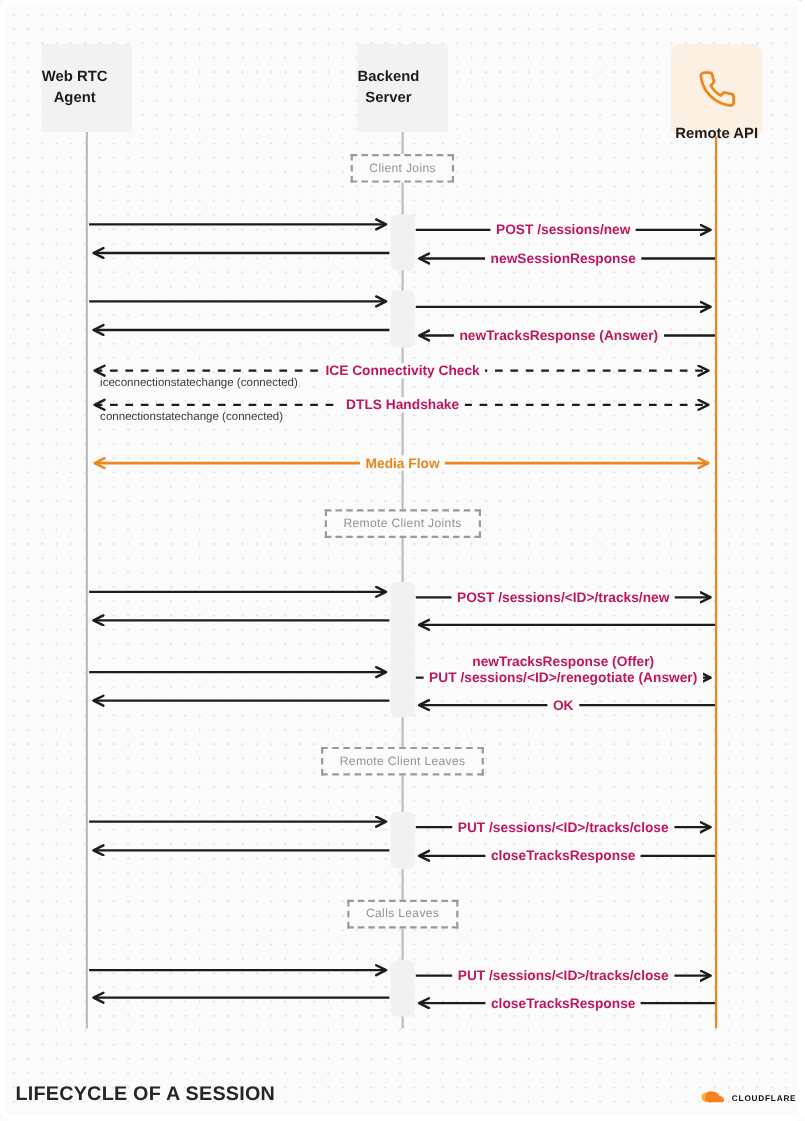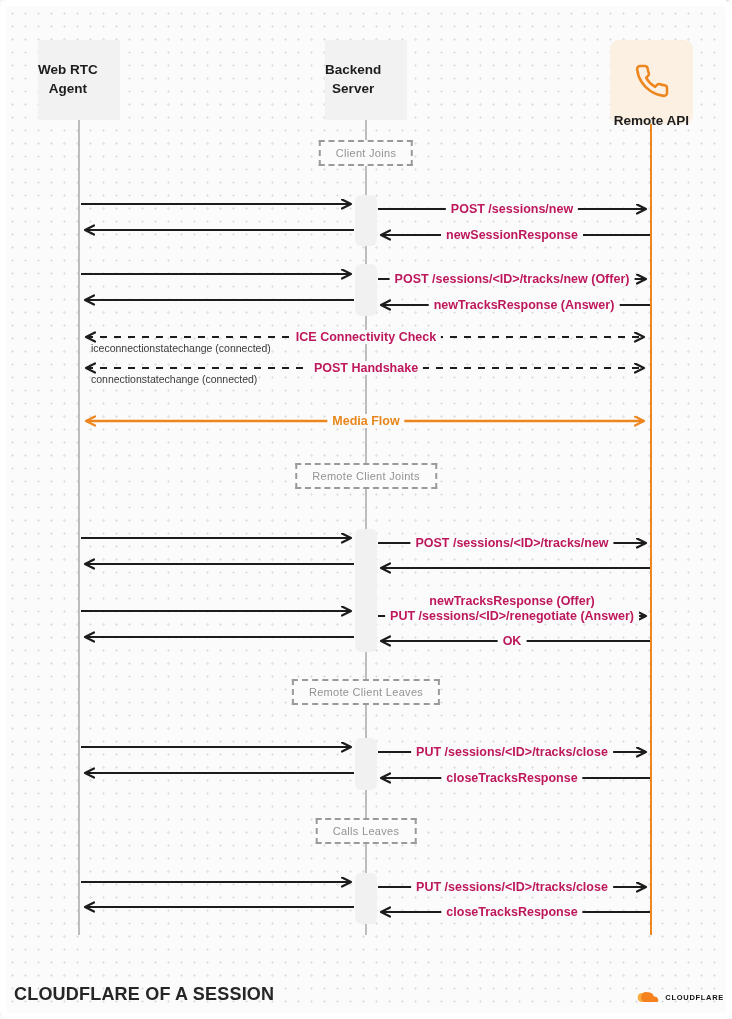--- a/index.html
+++ b/index.html
@@ -136,38 +136,37 @@
     <line x1="86" y1="421" x2="644" y2="421" stroke="#ED861F" stroke-width="2.4" marker-start="url(#chevO)" marker-end="url(#chevO)"></line>
   </svg>
 
   <div class="phase" style="top:140px;">Client Joins</div>
   <div class="phase" style="top:463px;">Remote Client Joints</div>
   <div class="phase" style="top:679px;">Remote Client Leaves</div>
   <div class="phase" style="top:818px;">Calls Leaves</div>
 
   <div class="msg" style="left:512px; top:209px;">POST /sessions/new</div>
   <div class="msg" style="left:512px; top:235px;">newSessionResponse</div>
-  <div class="msg" style="left:512px; top:279px;">POST /sessions/&lt;ID&gt;/tracks/new (Offer)</div>
-  <div class="msg" style="left:524px; top:305px;">newTracksResponse (Answer)</div>
+  <div class="msg" style="left:508px; top:305px;">newTracksResponse (Answer)</div>
   <div class="msg" style="left:366px; top:337px;">ICE Connectivity Check</div>
-  <div class="msg" style="left:366px; top:368px;">POST Handshake</div>
+  <div class="msg" style="left:366px; top:368px;">DTLS Handshake</div>
   <div class="msg orange" style="left:366px; top:421px;text-align:center;">Media Flow</div>
   <div class="msg" style="left:512px; top:543px;">POST /sessions/&lt;ID&gt;/tracks/new</div>
   <div class="msg" style="left:512px; top:601px;">newTracksResponse (Offer)</div>
   <div class="msg" style="left:512px; top:616px;">PUT /sessions/&lt;ID&gt;/renegotiate (Answer)</div>
   <div class="msg" style="left:512px; top:641px;">OK</div>
   <div class="msg" style="left:512px; top:752px;">PUT /sessions/&lt;ID&gt;/tracks/close</div>
   <div class="msg" style="left:512px; top:778px;">closeTracksResponse</div>
   <div class="msg" style="left:512px; top:887px;">PUT /sessions/&lt;ID&gt;/tracks/close</div>
   <div class="msg" style="left:512px; top:912px;">closeTracksResponse</div>
 
   <div class="sub-label" style="left:91px; top:342px;">iceconnectionstatechange (connected)</div>
   <div class="sub-label" style="left:91px; top:373px;">connectionstatechange (connected)</div>
 
-  <div class="footer-title">CLOUDFLARE OF A SESSION</div>
+  <div class="footer-title">LIFECYCLE OF A SESSION</div>
   <div class="brand">
     <span>
       <svg width="26" height="15" viewBox="0 0 32 18">
         <path fill="#FBAD41" d="M7.5 17 a5.5 5.5 0 0 1 -0.4 -10.98 a7 7 0 0 1 6.3 2.9 l1.6 8.08 z"></path>
         <path fill="#F6821F" d="M9.5 17 a6.5 6.5 0 0 1 5 -11.9 a8 8 0 0 1 7.6 5.1 a5 5 0 0 1 5.4 5.3 a1.6 1.6 0 0 1 -1.6 1.5 z"></path>
       </svg>
     </span>
     <span class="brand-text">CLOUDFLARE</span>
   </div>
 

